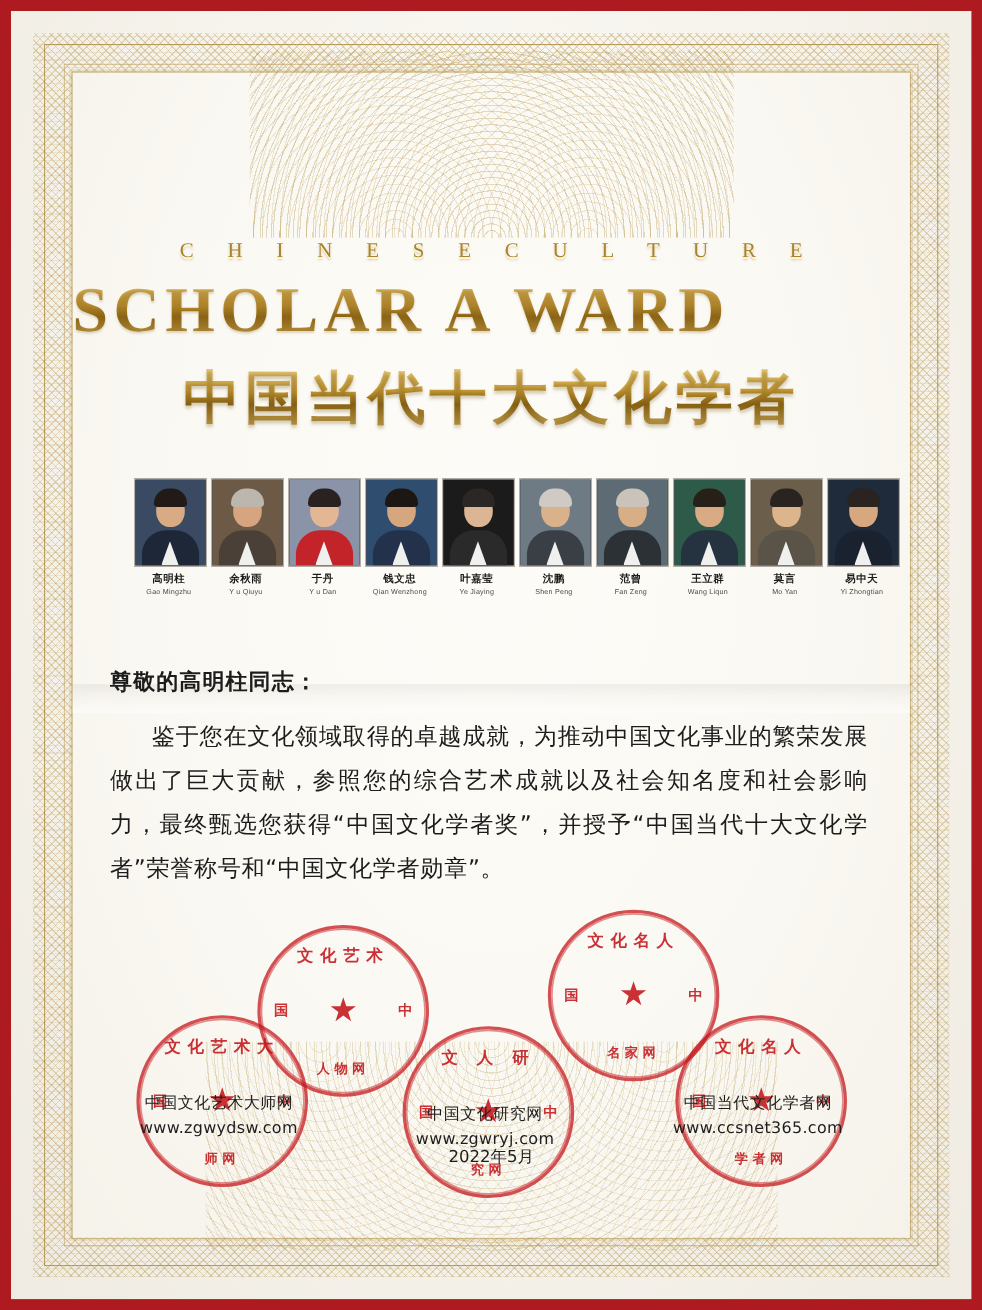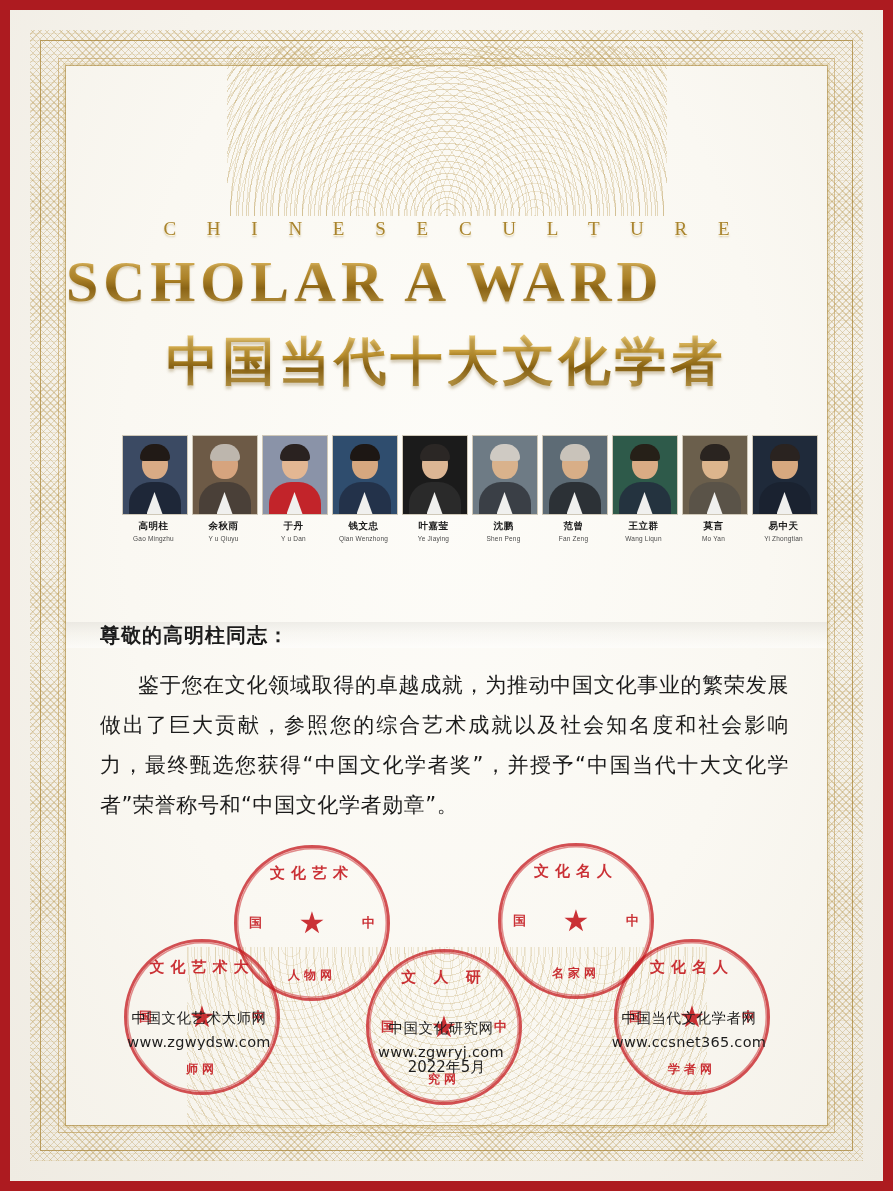--- a/index.html
+++ b/index.html
@@ -141,21 +141,21 @@
   .p-name{
     text-align:center;font-family:"DejaVu Sans", sans-serif;
     font-size:9.5px;color:#1b1b1b;margin-top:5px;font-weight:700;letter-spacing:.5px;
   }
   .p-pinyin{
     text-align:center;font-family:"Liberation Sans", sans-serif;
     font-size:6.5px;color:#4a4a4a;margin-top:2px;letter-spacing:.2px;
   }
 
   
-  .letter{margin-top:80px;padding:0 38px 0 34px;}
+  .letter{margin-top:64px;padding:0 38px 0 34px;}
   .salutation{
     font-family:"DejaVu Sans", sans-serif;
     font-size:20px;color:#1c1c1c;font-weight:700;letter-spacing:1px;
   }
   .para{
     margin-top:16px;
     font-family:"DejaVu Sans", sans-serif;
     font-size:21px;line-height:40px;color:#1c1c1c;
     text-indent:38px;text-align:justify;letter-spacing:.6px;
   }
@@ -331,21 +331,21 @@
           </div>
         </div>
 
       <div class="letter">
         <div class="salutation">尊敬的高明柱同志：</div>
         <div class="para">鉴于您在文化领域取得的卓越成就，为推动中国文化事业的繁荣发展做出了巨大贡献，参照您的综合艺术成就以及社会知名度和社会影响力，最终甄选您获得“中国文化学者奖”，并授予“中国当代十大文化学者”荣誉称号和“中国文化学者勋章”。</div>
       </div>
 
       <div class="seals">
         <div class="date">2022年5月</div>
-      <div class="seal" style="left: 168px; top: 4px;">
+      <div class="seal" style="left: 168px; top: 16px;">
             <div class="arc-top">文化艺术</div>
             <div class="side-l">国</div>
             <div class="side-r">中</div>
             <div class="star">★</div>
             <div class="arc-bottom">人物网</div>
           </div>
           <div class="seal" style="left: 432px; top: 2px;">
             <div class="arc-top">文化名人</div>
             <div class="side-l">国</div>
             <div class="side-r">中</div>

